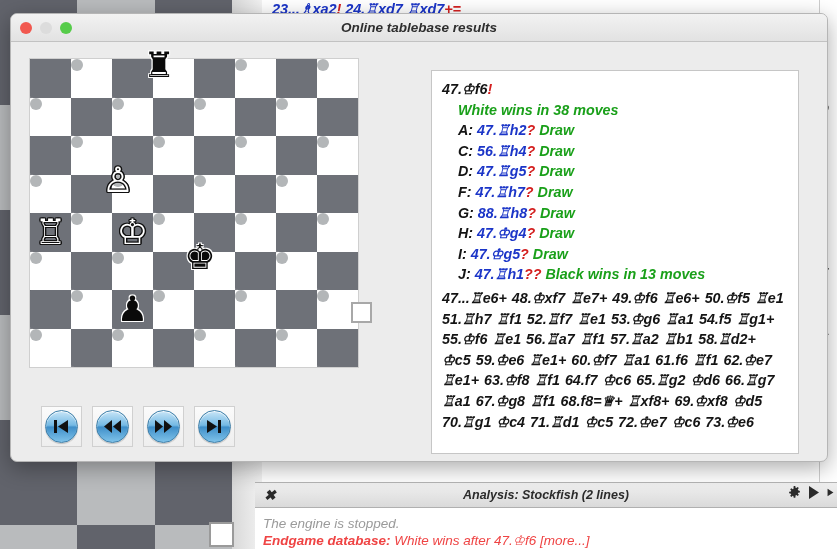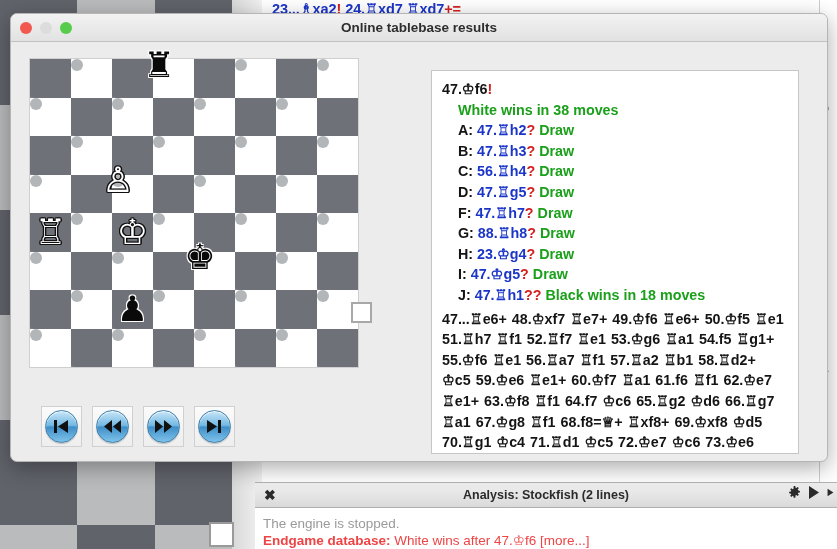--- a/index.html
+++ b/index.html
@@ -4,21 +4,21 @@
 <style>
   * { box-sizing: border-box; }
   html, body {
     margin: 0; padding: 0;
     width: 837px; height: 549px;
     overflow: hidden;
     font-family: "Liberation Sans", sans-serif;
     background: #ffffff;
   }
 
-  #root { position: relative; width: 837px; height: 549px; }
+  #root { position: relative; width: 837px; height: 549px; font-style: italic; }
 
   
   .bg-layer { position: absolute; inset: 0; background: #ffffff; }
 
   .bg-board {
     position: absolute; left: 0; top: 0; width: 232px; height: 549px;
     display: grid;
     grid-template-columns: repeat(3, 1fr);
     grid-auto-rows: 105px;
   }
@@ -491,25 +491,24 @@
             </svg>
           </div>
         </div>
       </div>
 
     <div class="results">
       <div class="r-head"><span>47.♔f6</span><span class="bang">!</span></div>
       <div class="r-verdict">White wins in 38 moves</div>
       <div id="alt-list">
           <div class="r-alt"><span class="ltr">A: </span><span class="mv">47.♖h2</span><span class="mark">? </span><span class="res">Draw</span></div>
-          <div class="r-alt"><span class="ltr">B: </span><span class="mv">47.♖h3</span><span class="mark">? </span><span class="res">Draw</span></div>
           <div class="r-alt"><span class="ltr">C: </span><span class="mv">56.♖h4</span><span class="mark">? </span><span class="res">Draw</span></div>
           <div class="r-alt"><span class="ltr">D: </span><span class="mv">47.♖g5</span><span class="mark">? </span><span class="res">Draw</span></div>
           <div class="r-alt"><span class="ltr">F: </span><span class="mv">47.♖h7</span><span class="mark">? </span><span class="res">Draw</span></div>
           <div class="r-alt"><span class="ltr">G: </span><span class="mv">88.♖h8</span><span class="mark">? </span><span class="res">Draw</span></div>
-          <div class="r-alt"><span class="ltr">H: </span><span class="mv">23.♔g4</span><span class="mark">? </span><span class="res">Draw</span></div>
+          <div class="r-alt"><span class="ltr">H: </span><span class="mv">47.♔g4</span><span class="mark">? </span><span class="res">Draw</span></div>
           <div class="r-alt"><span class="ltr">I: </span><span class="mv">47.♔g5</span><span class="mark">? </span><span class="res">Draw</span></div>
-          <div class="r-alt"><span class="ltr">J: </span><span class="mv">47.♖h1</span><span class="mark">?? </span><span class="res">Black wins in 18 moves</span></div>
+          <div class="r-alt"><span class="ltr">J: </span><span class="mv">47.♖h1</span><span class="mark">?? </span><span class="res">Black wins in 13 moves</span></div>
         </div>
       <div class="r-pv">47...♖e6+ 48.♔xf7 ♖e7+ 49.♔f6 ♖e6+ 50.♔f5 ♖e1 51.♖h7 ♖f1 52.♖f7 ♖e1 53.♔g6 ♖a1 54.f5 ♖g1+ 55.♔f6 ♖e1 56.♖a7 ♖f1 57.♖a2 ♖b1 58.♖d2+ ♔c5 59.♔e6 ♖e1+ 60.♔f7 ♖a1 61.f6 ♖f1 62.♔e7 ♖e1+ 63.♔f8 ♖f1 64.f7 ♔c6 65.♖g2 ♔d6 66.♖g7 ♖a1 67.♔g8 ♖f1 68.f8=♕+ ♖xf8+ 69.♔xf8 ♔d5 70.♖g1 ♔c4 71.♖d1 ♔c5 72.♔e7 ♔c6 73.♔e6</div>
     </div>
   </div>
 </div>
 
 </body></html>

